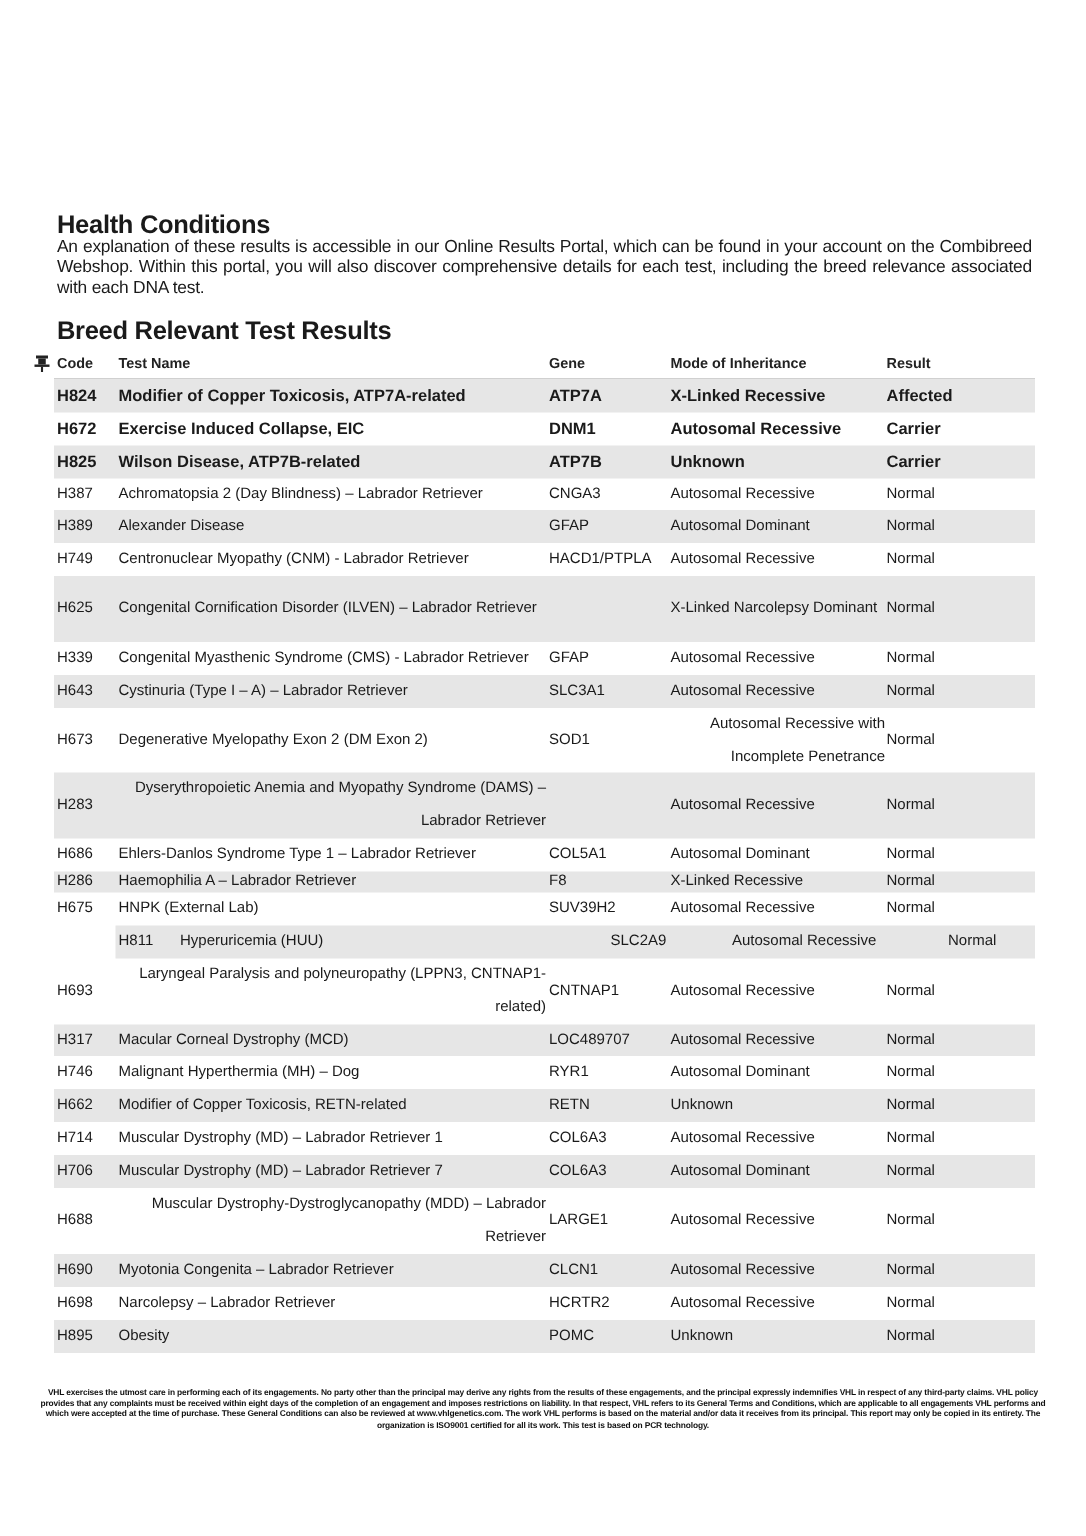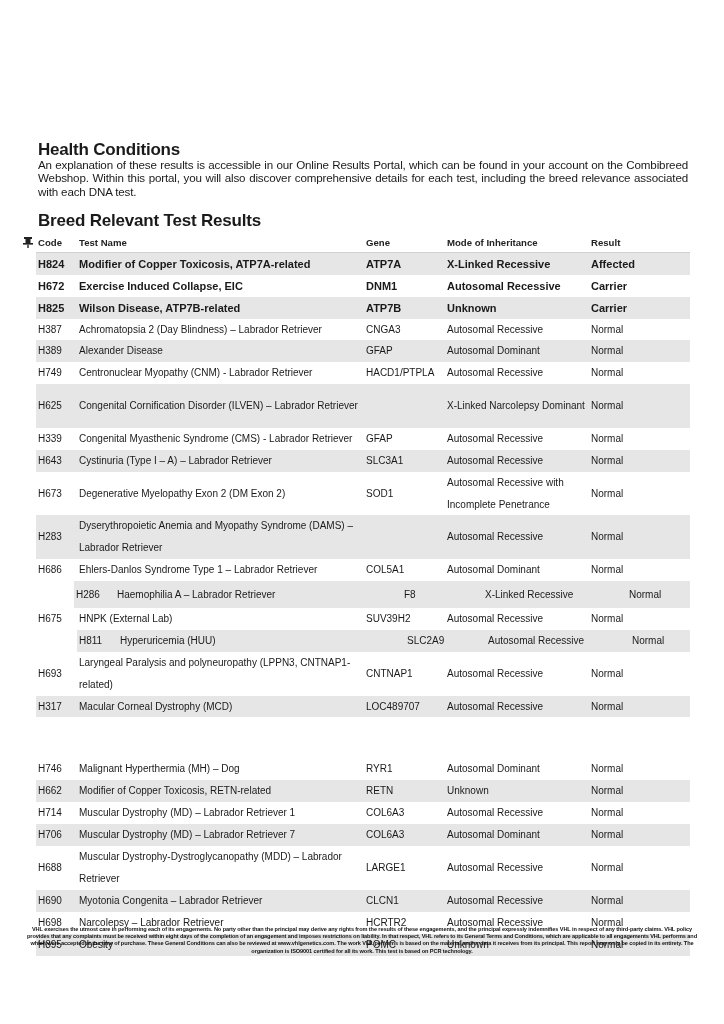--- a/index.html
+++ b/index.html
@@ -2,21 +2,21 @@
 <html><head>
 <meta charset="utf-8">
 <style>
   * { margin: 0; padding: 0; box-sizing: border-box; }
   html, body { width: 724px; height: 1024px; background: #ffffff; overflow: hidden; }
   body { font-family: "Liberation Sans", sans-serif; color: #1a1a1a; position: relative; }
   .page { position: absolute; left: 0; top: 0; width: 724px; height: 1024px; }
   .h1 { position: absolute; left: 38px; top: 140px; font-size: 17px; font-weight: bold; letter-spacing: -0.2px; }
   .intro { position: absolute; left: 38px; top: 158px; width: 650px; font-size: 11.6px; line-height: 13.4px; text-align: justify; letter-spacing: -0.15px; }
   .h2 { position: absolute; left: 38px; top: 211px; font-size: 17px; font-weight: bold; letter-spacing: -0.2px; }
-  .table { position: absolute; left: 36px; top: 234px; width: 654px; }
+  .table { position: absolute; left: 36px; top: 234px; width: 654px; text-align: right; }
   .thead { position: relative; height: 19px; border-bottom: 1px solid #d0d0d0; font-size: 9.6px; font-weight: bold; color: #222; }
   .pin { position: absolute; left: -14px; top: 2px; width: 12px; height: 12px; }
   .row { position: relative; font-size: 10px; color: #1a1a1a; }
   .row.shade { background: #e6e6e6; }
   .row.bold { font-weight: bold; font-size: 11px; }
   .cell { position: absolute; top: 0; height: 100%; display: flex; align-items: center; line-height: 22px; }
   .c-code { left: 2px; width: 40px; }
   .c-name { left: 43px; width: 285px; }
   .c-gene { left: 330px; width: 80px; }
   .c-mode { left: 411px; width: 143px; }
@@ -122,21 +122,21 @@
           <div class="cell c-mode">Autosomal Recessive</div>
           <div class="cell c-res">Normal</div>
         </div>
         <div class="row" style="height: 22px;">
           <div class="cell c-code">H686</div>
           <div class="cell c-name">Ehlers-Danlos Syndrome Type 1 – Labrador Retriever</div>
           <div class="cell c-gene">COL5A1</div>
           <div class="cell c-mode">Autosomal Dominant</div>
           <div class="cell c-res">Normal</div>
         </div>
-        <div class="row shade" style="height: 27px; margin-left: 38px;">
+        <div class="row shade" style="height: 14px;">
           <div class="cell c-code">H286</div>
           <div class="cell c-name">Haemophilia A – Labrador Retriever</div>
           <div class="cell c-gene">F8</div>
           <div class="cell c-mode">X-Linked Recessive</div>
           <div class="cell c-res">Normal</div>
         </div>
         <div class="row" style="height: 22px;">
           <div class="cell c-code">H675</div>
           <div class="cell c-name">HNPK (External Lab)</div>
           <div class="cell c-gene">SUV39H2</div>
@@ -157,21 +157,21 @@
           <div class="cell c-mode">Autosomal Recessive</div>
           <div class="cell c-res">Normal</div>
         </div>
         <div class="row shade" style="height: 21px;">
           <div class="cell c-code">H317</div>
           <div class="cell c-name">Macular Corneal Dystrophy (MCD)</div>
           <div class="cell c-gene">LOC489707</div>
           <div class="cell c-mode">Autosomal Recessive</div>
           <div class="cell c-res">Normal</div>
         </div>
-        <div class="row" style="height: 22px; margin-top: 41px;">
+        <div class="row" style="height: 22px;">
           <div class="cell c-code">H746</div>
           <div class="cell c-name">Malignant Hyperthermia (MH) – Dog</div>
           <div class="cell c-gene">RYR1</div>
           <div class="cell c-mode">Autosomal Dominant</div>
           <div class="cell c-res">Normal</div>
         </div>
         <div class="row shade" style="height: 22px;">
           <div class="cell c-code">H662</div>
           <div class="cell c-name">Modifier of Copper Toxicosis, RETN-related</div>
           <div class="cell c-gene">RETN</div>

